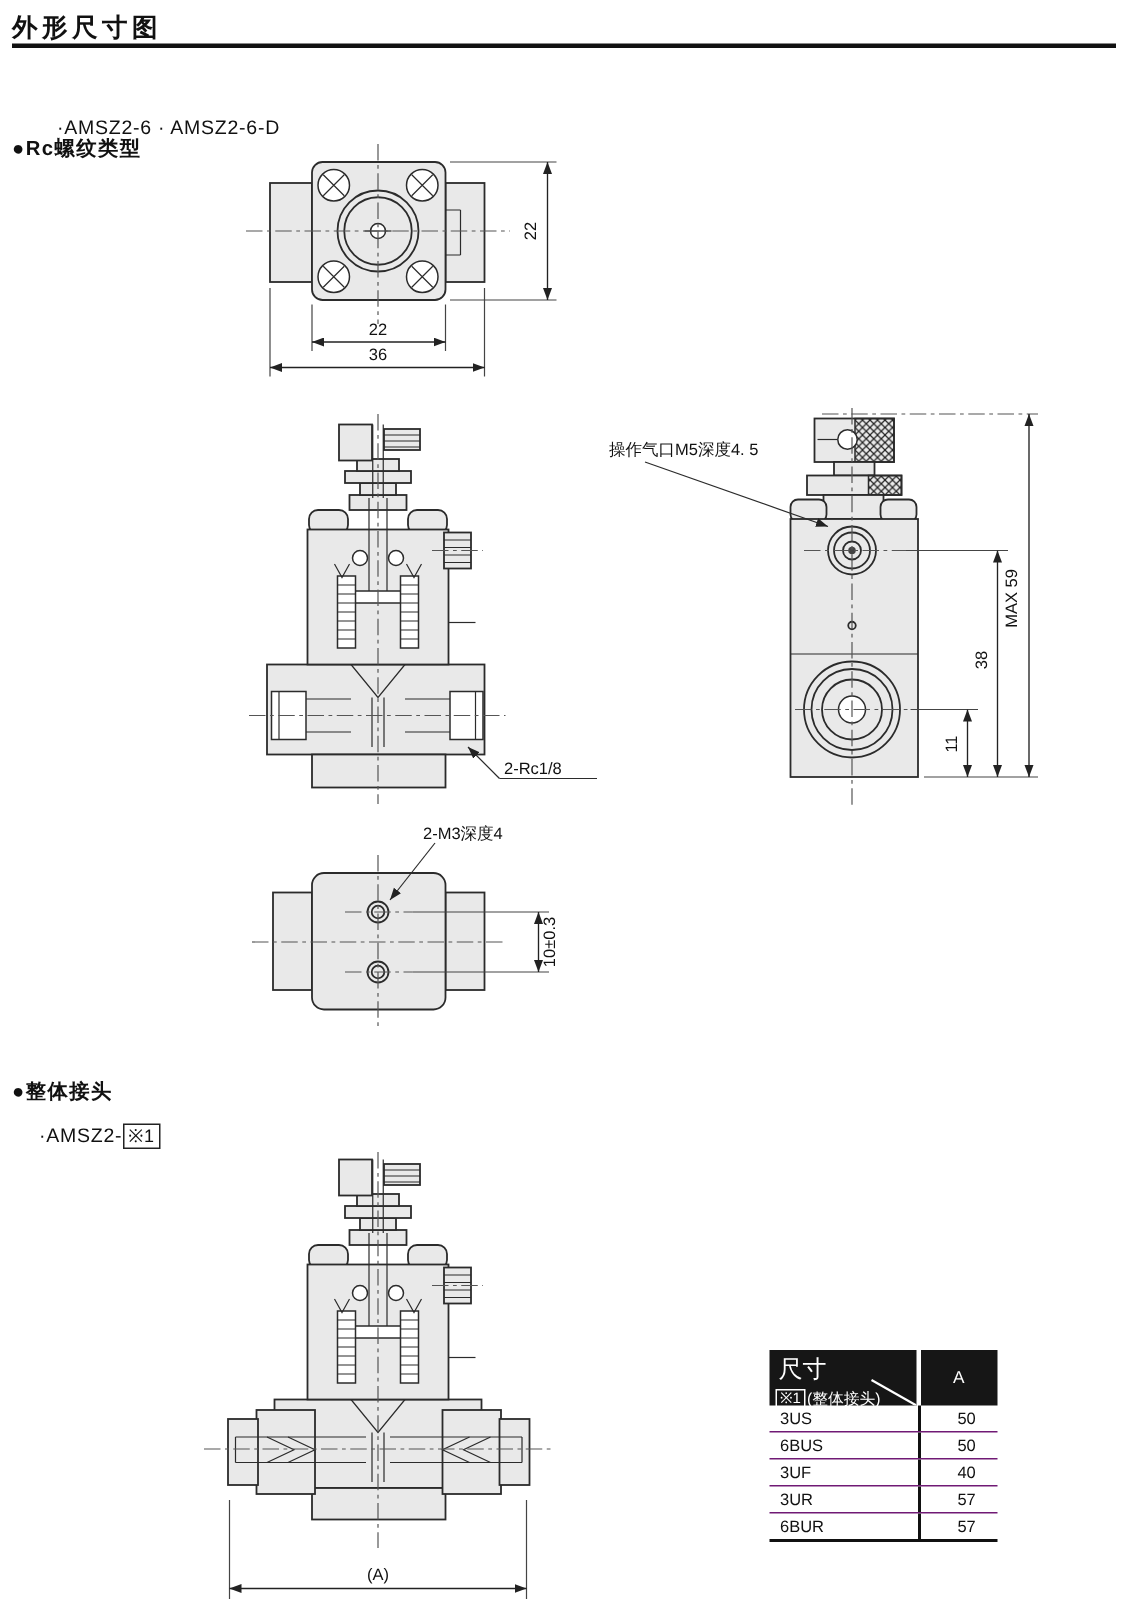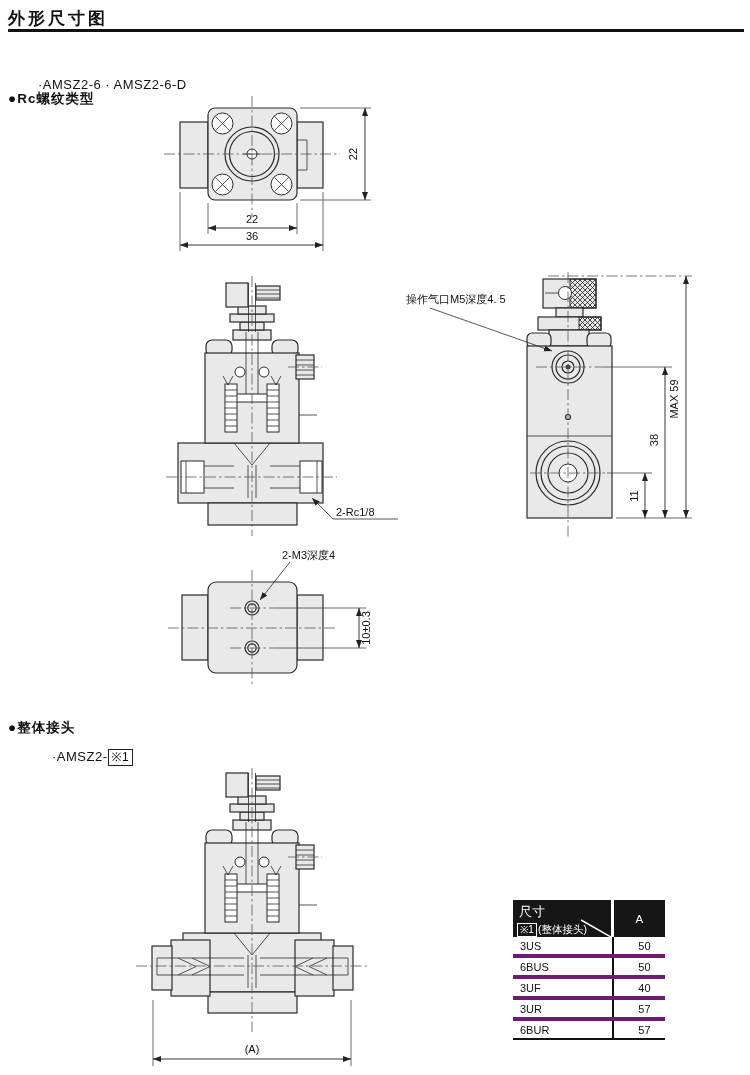--- a/index.html
+++ b/index.html
@@ -20,40 +20,40 @@
   .cl{fill:none;stroke:#555;stroke-width:0.8;stroke-dasharray:11 3 2.5 3;}
   .dim{fill:none;stroke:#222;stroke-width:0.9;}
   .ext{fill:none;stroke:#444;stroke-width:0.8;}
   .hatch{fill:url(#xh);stroke:#2b2b2b;stroke-width:1;}
   .dimtxt{font-size:11px;fill:#111;}
   .lbl{font-size:11px;fill:#111;}
   
   .dim-table{left:513px;top:900px;width:152px;font-size:11px;}
   .thead{display:flex;height:37px;}
   .th-left{position:relative;width:98px;background:#161616;color:#fff;margin-right:2.5px;}
-  .th-left .r1{padding:3px 0 0 6px;font-size:13px;}
+  .th-left .r1{padding:3px 0 0 6px;font-size:16px;}
   .th-left .r2{padding:2px 0 0 4px;font-size:10.5px;display:flex;align-items:center;}
   .refbox-lite{display:inline-block;border:1px solid #fff;padding:0 2px;margin-right:1px;font-size:10px;line-height:12px;}
   .th-a{width:51.5px;background:#161616;color:#fff;display:flex;align-items:center;justify-content:center;font-size:11.5px;}
-  .trow{display:flex;height:17px;border-bottom:4px solid #701a75;align-items:center;}
+  .trow{display:flex;height:17px;border-bottom:1px solid #701a75;align-items:center;}
   .trow:last-child{border-bottom:2.5px solid #111;justify-content:flex-end;}
   .td-m{width:98px;padding-left:7px;border-right:2.5px solid #111;height:100%;display:flex;align-items:center;}
   .td-a{width:44px;text-align:center;margin-left:10px;}
 </style>
 </head>
 <body>
 
 <div id="stage">
 
   <div class="abs page-title">外形尺寸图</div>
   <div class="abs title-rule"></div>
   <div class="abs sec-head" style="left:8px;top:46px;margin-top:44px;">●Rc螺纹类型</div>
   <div class="abs model-line" style="left:38px;top:77px;">·AMSZ2-6 · AMSZ2-6-D</div>
   <div class="abs sec-head" style="left:8px;top:719px;">●整体接头</div>
-  <div class="abs model-line" style="left:52px;top:749px;">
+  <div class="abs model-line" style="left:26px;top:749px;">
     <span>·AMSZ2-</span><span class="refbox-dark">※1</span>
   </div>
 
   <svg class="abs" style="left:0;top:0;" width="750" height="1075" viewBox="0 0 750 1075">
     <defs>
       <pattern id="xh" width="5" height="5" patternUnits="userSpaceOnUse">
         <path d="M0,0L5,5M5,0L0,5" stroke="#222" stroke-width="0.8"></path>
       </pattern>
       <marker id="ae" markerWidth="9" markerHeight="7" refX="8" refY="3" orient="auto" markerUnits="userSpaceOnUse">
         <path d="M0,0L8,3L0,6Z" fill="#222"></path>

